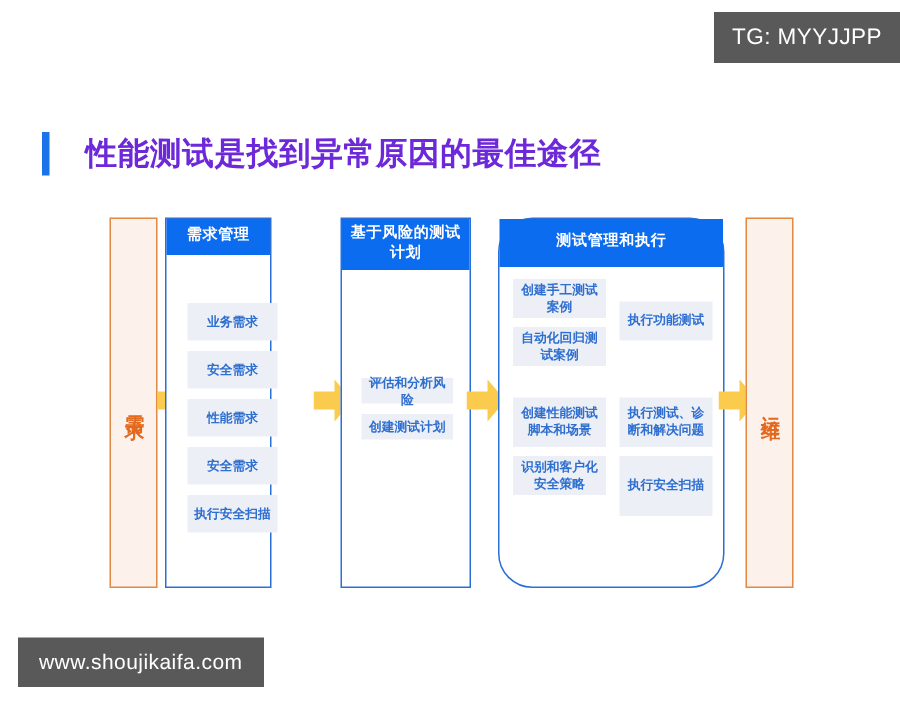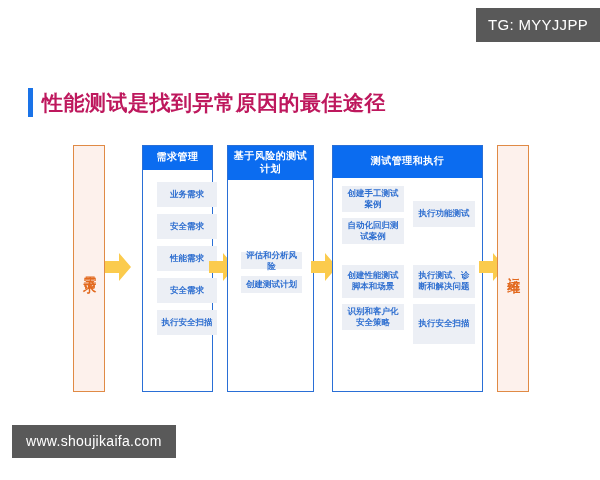--- a/index.html
+++ b/index.html
@@ -40,24 +40,25 @@
   .title-bar {
     width: 5px;
     height: 29px;
     background: #1a73e8;
     margin-right: 9px;
     flex: 0 0 auto;
   }
   .title-text {
     font-size: 21px;
     font-weight: bold;
-    color: #be185d;
+    color: #6d28d9;
     letter-spacing: 0.5px;
     line-height: 1;
     white-space: nowrap;
+    margin-left: 15px;
   }
 
   
   .diagram {
     position: absolute;
     left: 0;
     top: 0;
     width: 600px;
     height: 480px;
   }
@@ -90,23 +91,23 @@
   .stage {
     position: absolute;
     top: 145px;
     height: 247px;
     background: #ffffff;
     border: 1.5px solid #2a6fd6;
     box-sizing: border-box;
     display: flex;
     flex-direction: column;
   }
-  .stage-1 { left: 142px; width: 71px; }
+  .stage-1 { left: 110px; width: 71px; gap: 20px; }
   .stage-2 { left: 227px; width: 87px; }
-  .stage-3 { left: 332px; width: 151px; }
+  .stage-3 { left: 332px; width: 151px; border-radius: 23px; }
 
   .stage-head {
     background: #0b6cf0;
     color: #ffffff;
     font-size: 10px;
     font-weight: bold;
     letter-spacing: 0.5px;
     line-height: 1.25;
     text-align: center;
     padding: 5px 2px 6px 2px;

